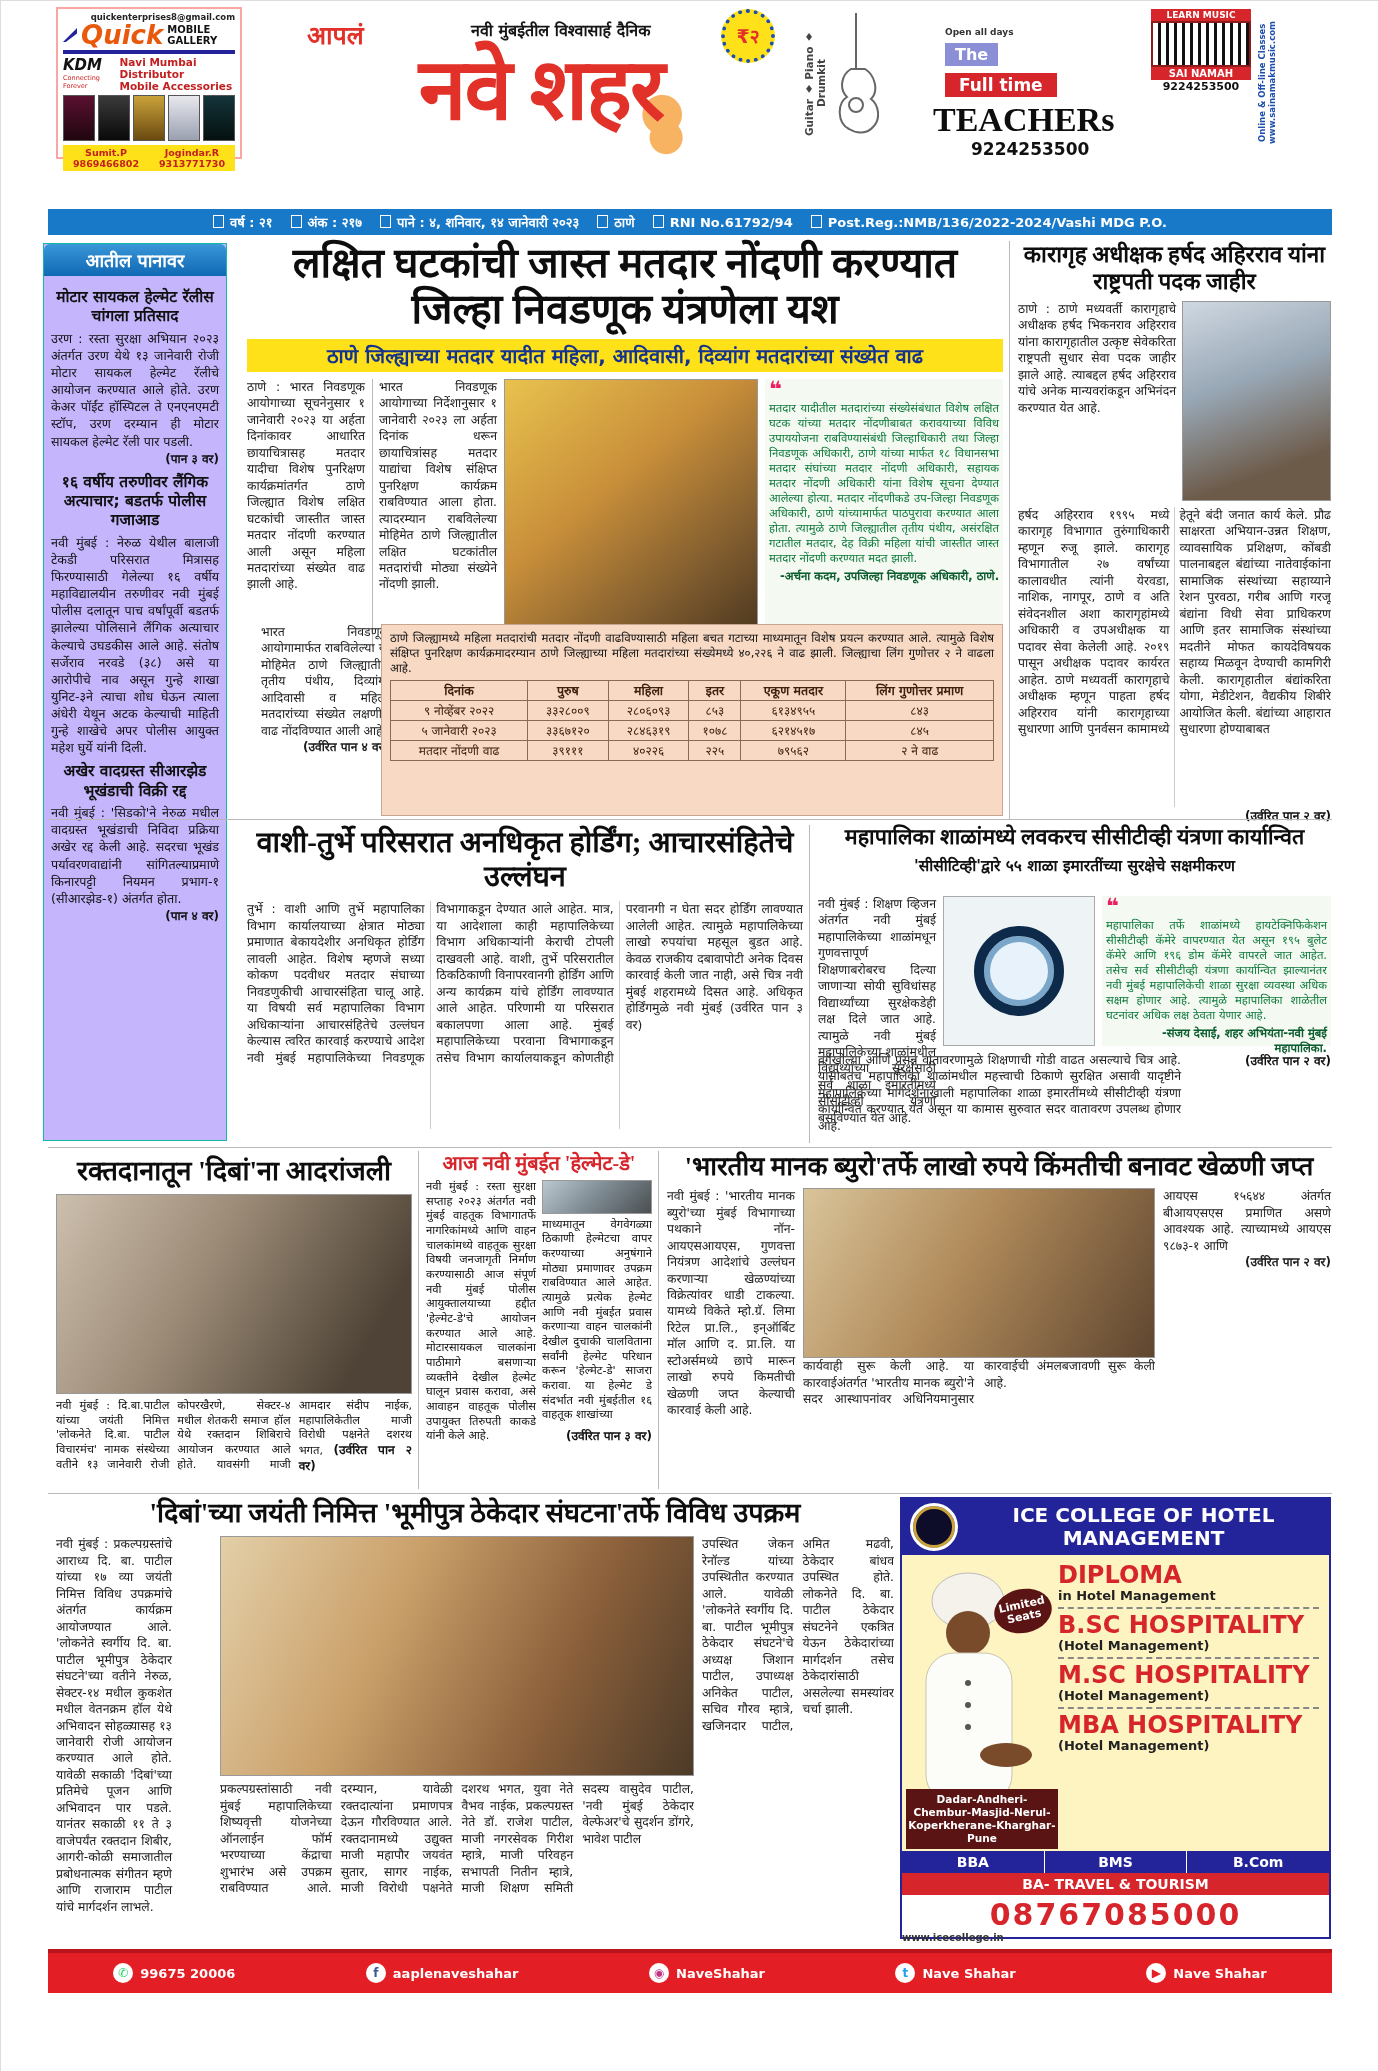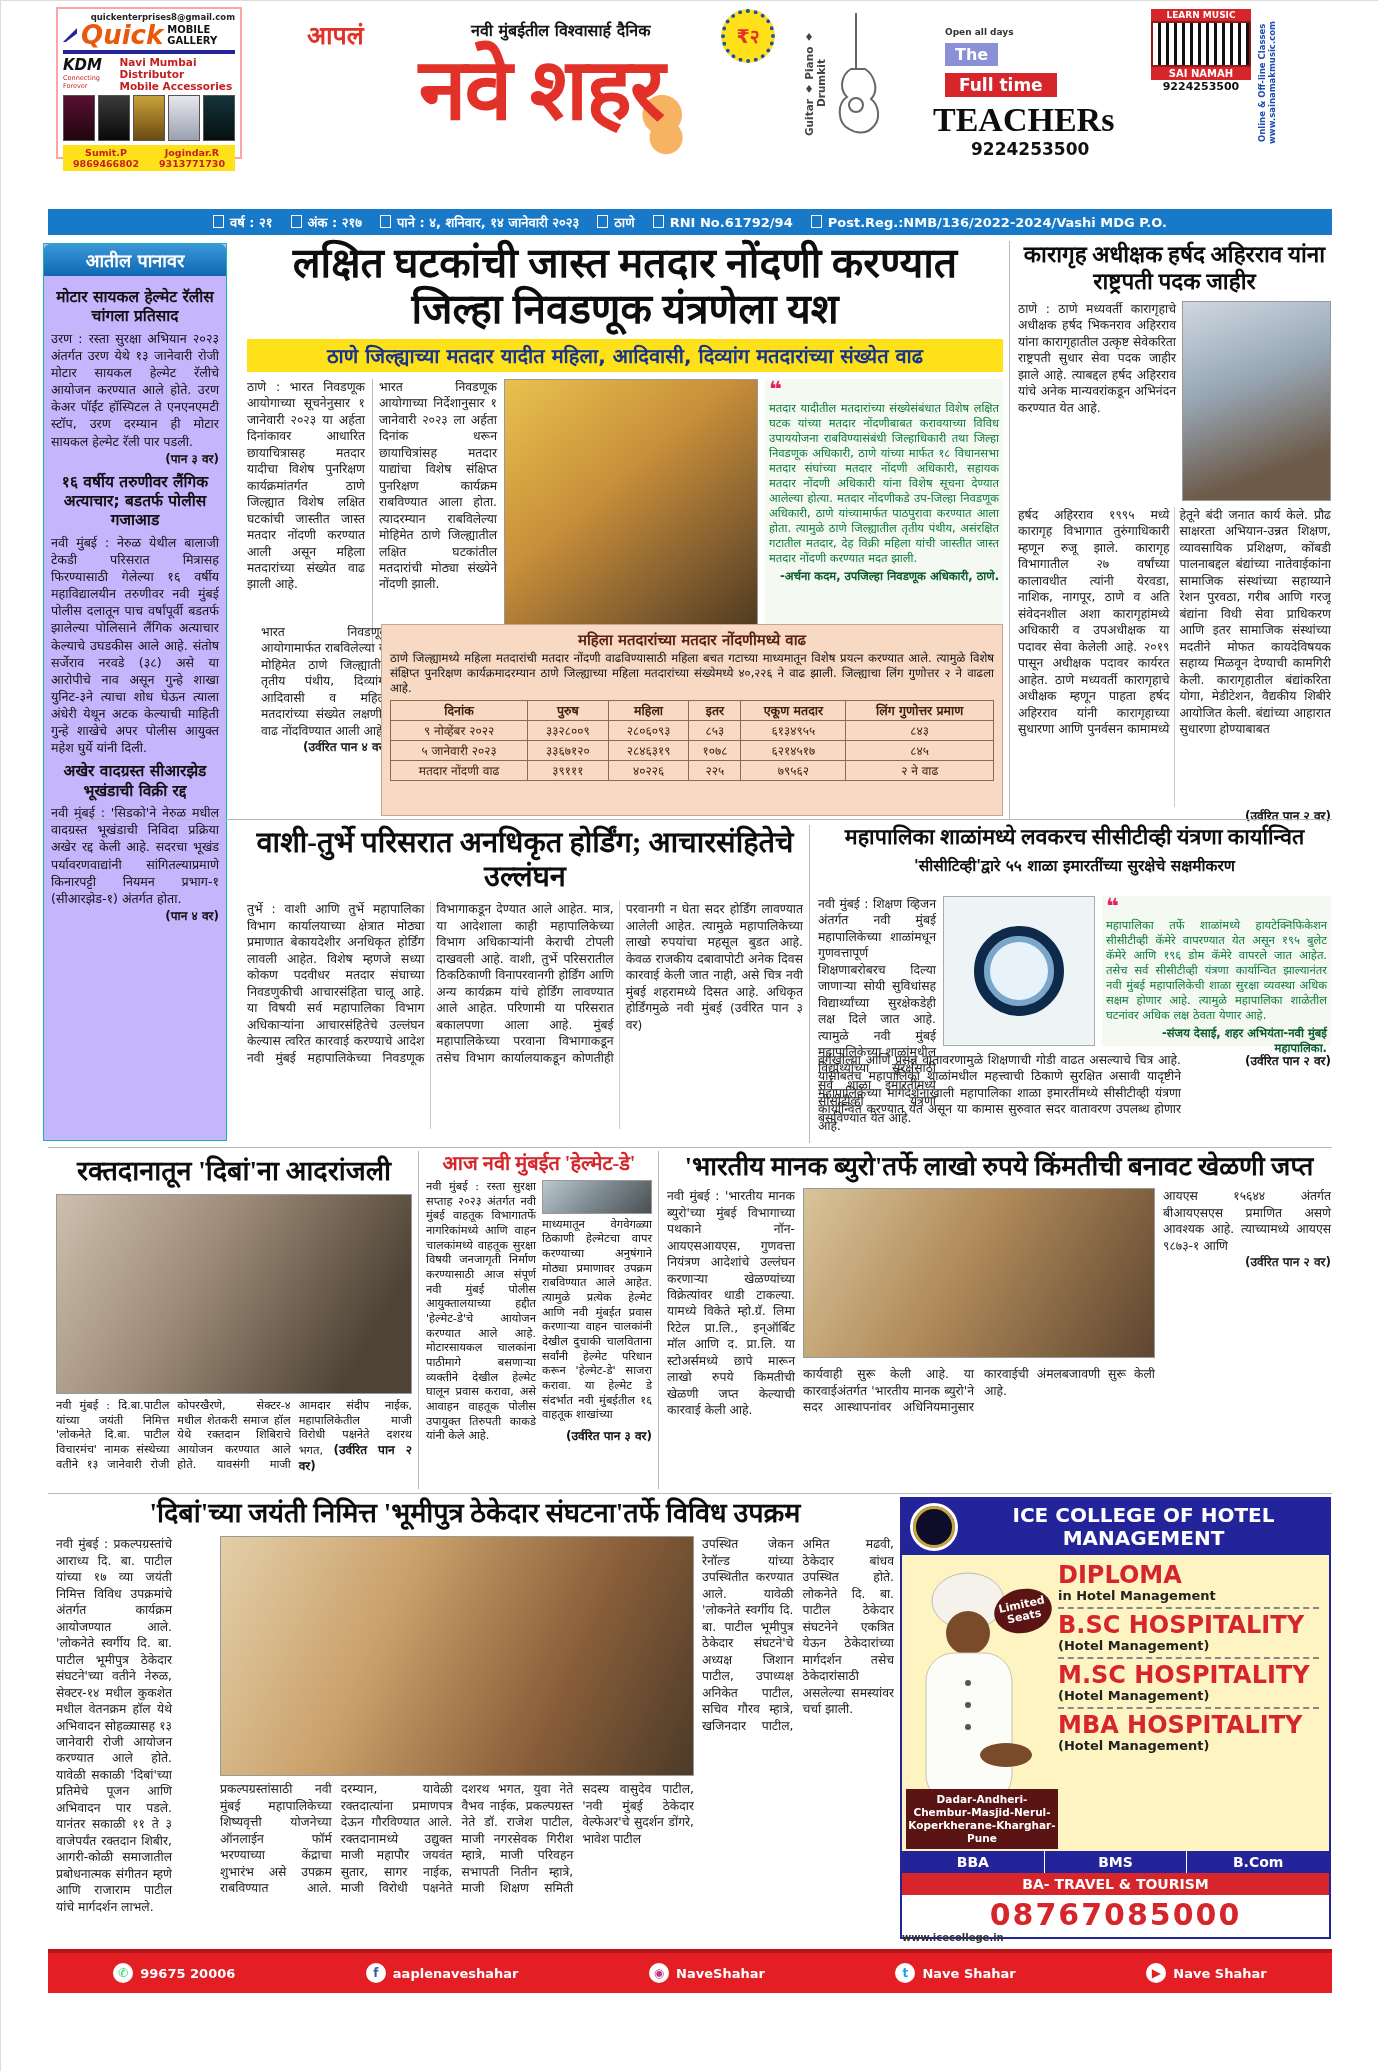--- a/index.html
+++ b/index.html
@@ -104,21 +104,21 @@
   #helmet{left:417px;top:1150px;width:234px;height:338px;padding-left:7px;box-sizing:border-box;}
   #helmet .h1{color:#d6252b;font-size:20px;line-height:1.2;}
   #helmet .row{display:flex;gap:6px;margin-top:5px;}
   #helmet .c1{width:110px;}
   #helmet .bike{flex:1;height:130px;background:linear-gradient(135deg,#bcc8cf,#7d8990 50%,#4a4f52);border:1px solid #999;}
   
   #toys{left:657px;top:1150px;width:673px;height:338px;padding-left:8px;box-sizing:border-box;}
   #toys .h1{font-size:26px;line-height:1.2;}
   #toys .row{display:flex;gap:8px;margin-top:6px;height:248px;}
   #toys .c1{width:128px;}
-  #toys .mid{width:352px;display:flex;flex-direction:column;gap:8px;}
+  #toys .mid{width:352px;display:flex;flex-direction:column;gap:0;}
   #toys .ph{height:168px;background:linear-gradient(120deg,#d9c49a,#b08a5a 45%,#5f4630);border:1px solid #999;}
   #toys .under{column-count:2;column-gap:10px;flex:1;overflow:hidden;}
   #toys .c2{flex:1;}
   
   #bhumi{left:55px;top:1496px;width:838px;height:442px;}
   #bhumi .h1{font-size:27px;line-height:1.2;}
   #bhumi .row{display:flex;gap:8px;margin-top:7px;height:382px;}
   #bhumi .c1{width:116px;}
   #bhumi .mid{width:474px;display:flex;flex-direction:column;gap:5px;margin-left:40px;}
   #bhumi .ph{height:238px;background:linear-gradient(115deg,#e3cfa8,#caa06a 35%,#8a5f3a 70%,#4c3a28);border:1px solid #999;}
@@ -257,21 +257,20 @@
         <span class="qicon">❝</span>
         <div class="qtext">मतदार यादीतील मतदारांच्या संख्येसंबंधात विशेष लक्षित घटक यांच्या मतदार नोंदणीबाबत करावयाच्या विविध उपाययोजना राबविण्यासंबंधी जिल्हाधिकारी तथा जिल्हा निवडणूक अधिकारी, ठाणे यांच्या मार्फत १८ विधानसभा मतदार संघांच्या मतदार नोंदणी अधिकारी, सहायक मतदार नोंदणी अधिकारी यांना विशेष सूचना देण्यात आलेल्या होत्या. मतदार नोंदणीकडे उप-जिल्हा निवडणूक अधिकारी, ठाणे यांच्यामार्फत पाठपुरावा करण्यात आला होता. त्यामुळे ठाणे जिल्ह्यातील तृतीय पंथीय, असंरक्षित गटातील मतदार, देह विक्री महिला यांची जास्तीत जास्त मतदार नोंदणी करण्यात मदत झाली.</div>
         <div class="qby">-अर्चना कदम, उपजिल्हा निवडणूक अधिकारी, ठाणे.</div>
       </div>
     </div>
     <div class="cont t">
       <span>भारत निवडणूक आयोगामार्फत राबविलेल्या या मोहिमेत ठाणे जिल्ह्यातील तृतीय पंथीय, दिव्यांग, आदिवासी व महिला मतदारांच्या संख्येत लक्षणीय वाढ नोंदविण्यात आली आहे.</span>
       <div class="jump">(उर्वरित पान ४ वर)</div>
     </div>
     <div class="tableblock">
-      <div class="tbh">महिला मतदारांच्या मतदार नोंदणीमध्ये वाढ</div>
       <div class="tbi">ठाणे जिल्ह्यामध्ये महिला मतदारांची मतदार नोंदणी वाढविण्यासाठी महिला बचत गटाच्या माध्यमातून विशेष प्रयत्न करण्यात आले. त्यामुळे विशेष संक्षिप्त पुनरिक्षण कार्यक्रमादरम्यान ठाणे जिल्ह्याच्या महिला मतदारांच्या संख्येमध्ये ४०,२२६ ने वाढ झाली. जिल्ह्याचा लिंग गुणोत्तर २ ने वाढला आहे.</div>
       <table>
         <tbody>
             <tr>
           <th>दिनांक</th>
           <th>पुरुष</th>
           <th>महिला</th>
           <th>इतर</th>
           <th>एकूण मतदार</th>
           <th>लिंग गुणोत्तर प्रमाण</th>

